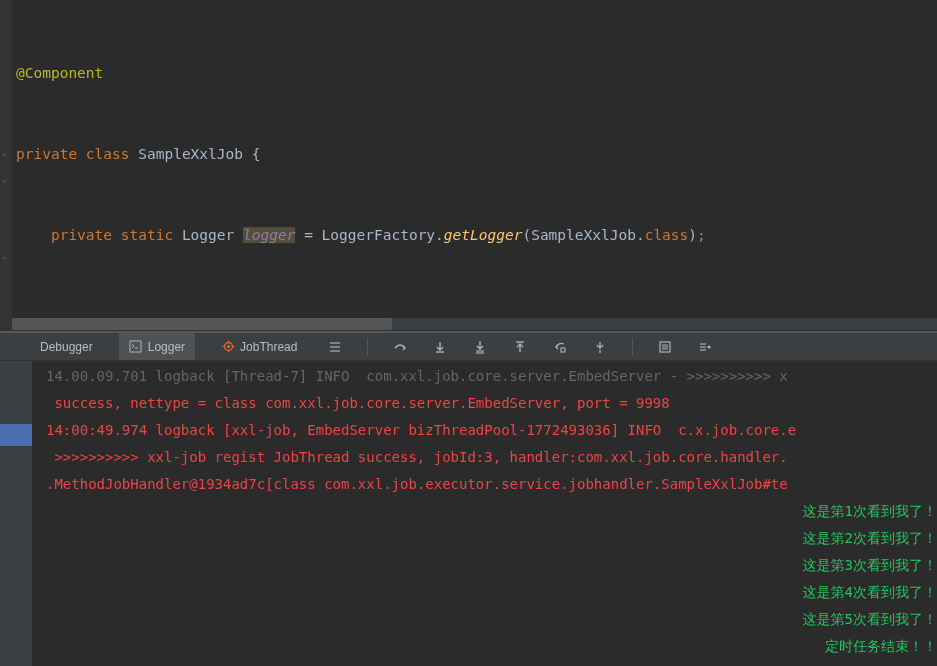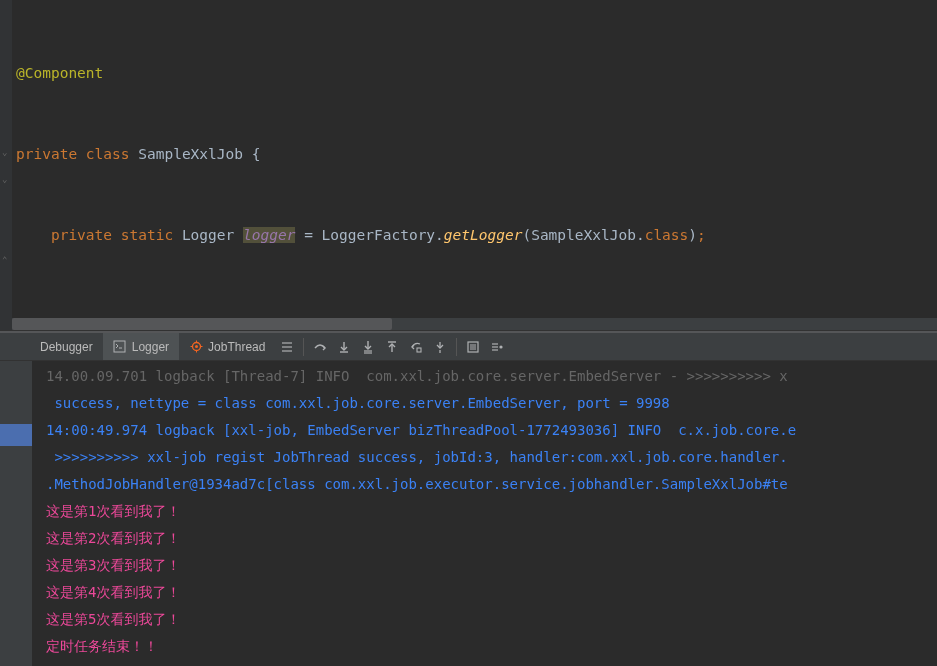--- a/index.html
+++ b/index.html
@@ -75,21 +75,21 @@
       display: flex;
       flex-direction: column;
     }
     .tabs-bar {
       display: flex;
       align-items: center;
       background: #3c3f41;
       height: 28px;
       border-bottom: 1px solid #323232;
       padding-left: 30px;
-      gap: 0;
+      gap: 16px;
       font-size: 12px;
       color: #bbb;
       font-family: -apple-system, 'Segoe UI', sans-serif;
     }
     .tab {
       padding: 0 10px;
       display: flex;
       align-items: center;
       gap: 5px;
       height: 100%;
@@ -140,22 +140,22 @@
     }
     .console-text {
       flex: 1;
       padding: 2px 0 2px 14px;
       line-height: 27px;
       white-space: pre;
       color: #bbb;
       font-size: 14px;
       overflow: hidden;
     }
-    .console-text .out-line { color: #ec4899; }
-    .console-text .info-line { color: #3b82f6; }
+    .console-text .out-line { color: #22c55e; text-align: right; }
+    .console-text .info-line { color: #ef4444; }
   </style>
 </head>
 <body>
 
 <div class="editor-area">
   <div class="gutter">
     <span class="gutter-mark" style="top:147px;">⌄</span>
     <span class="gutter-mark" style="top:174px;">⌄</span>
     <span class="gutter-mark" style="top:255px;">⌃</span>
   </div>

